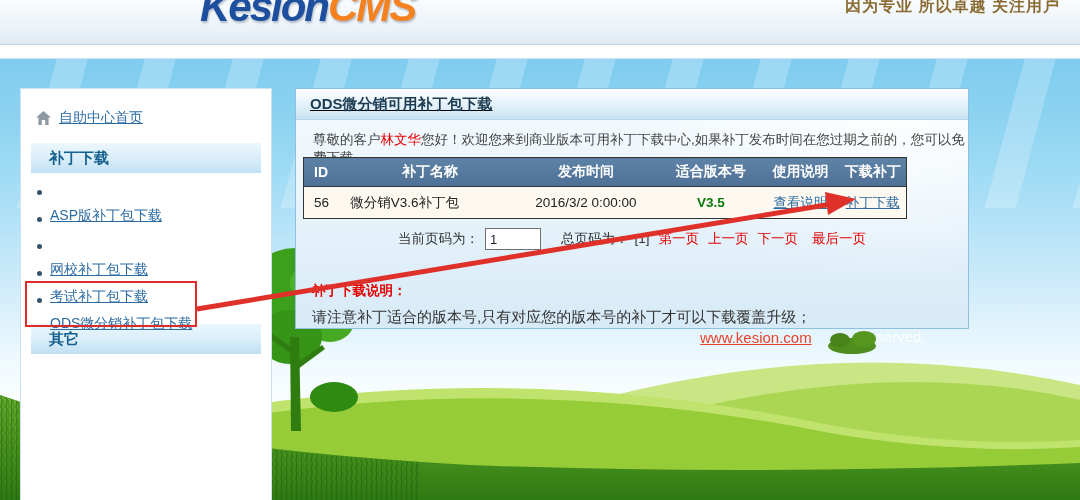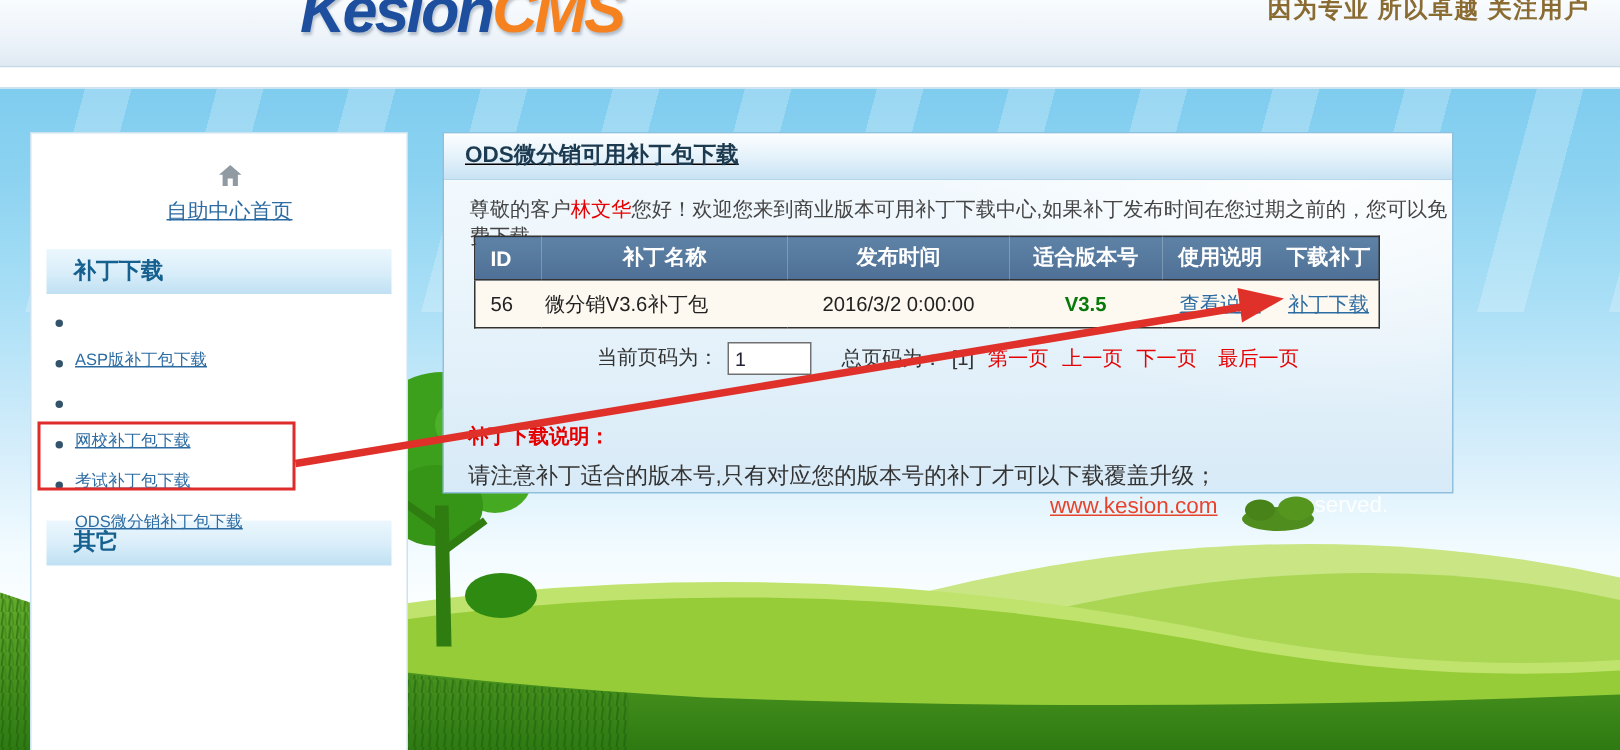--- a/index.html
+++ b/index.html
@@ -30,46 +30,46 @@
                   rgba(255,255,255,.22) 55px 85px);}
   .scenery{position:absolute;left:0;top:300px;z-index:1;}
   .tree{position:absolute;left:230px;top:245px;z-index:1;}
   .bush{position:absolute;left:822px;top:330px;z-index:3;}
   .rights{position:absolute;left:868px;top:328px;z-index:2;font-size:15px;
           color:rgba(255,255,255,.92);}
 
   
   .sidebar{position:absolute;left:20px;top:88px;width:250px;height:420px;
            background:#ffffff;border:1px solid #cde2f0;border-bottom:none;z-index:2;}
-  .home-row{margin:20px 0 0 14px;display:flex;align-items:center;gap:7px;cursor:pointer;flex-direction:column;}
+  .home-row{margin:20px 0 0 14px;display:flex;align-items:center;gap:7px;cursor:pointer;}
   a.slink{color:#2d6ca2;text-decoration:underline;font-size:14px;cursor:pointer;}
   .sec-hd{margin:16px 10px 0 10px;height:30px;line-height:30px;padding-left:18px;
           background:linear-gradient(180deg,#ecf7fd 0%,#d8edf9 55%,#bfe0f3 100%);
           color:#15608f;font-weight:bold;font-size:15px;}
   .sidebar ul{list-style:none;margin:6px 0 0 0;padding:0;}
   .sidebar li{margin:11px 0 0 16px;height:16px;display:flex;align-items:center;gap:8px;}
   .blt{width:5px;height:5px;border-radius:50%;background:#33536b;flex:0 0 auto;}
-  .sidebar li a.slink{font-size:11px;margin-top:48px;}
+  .sidebar li a.slink{font-size:14px;margin-top:48px;}
 
   
   .hl-box{position:absolute;left:25px;top:281px;width:168px;height:42px;
           border:2px solid #e02b2b;z-index:10;pointer-events:none;}
 
   
   .panel{position:absolute;left:295px;top:88px;width:672px;height:239px;
          border:1px solid #8fc0dd;z-index:2;
          background:radial-gradient(ellipse 420px 260px at 88% 8%,rgba(255,255,255,.85),rgba(255,255,255,0) 65%),
                     linear-gradient(180deg,#f6fbfe 0%,#e9f4fb 45%,#d7eaf7 100%);text-decoration:underline;}
   .panel-hd{height:30px;line-height:30px;padding-left:14px;
             background:linear-gradient(180deg,#fdfeff 0%,#e3f1fa 55%,#c8e3f4 100%);
             border-bottom:1px solid #b5d6ea;color:#1c3a50;font-weight:bold;font-size:15px;}
   .welcome{position:absolute;left:17px;top:42px;font-size:13.5px;color:#444;}
   .welcome .cust{color:#e60000;}
 
-  .ptable{position:absolute;left:20px;top:68px;width:604px;border-collapse:collapse;
+  .ptable{position:absolute;left:7px;top:68px;width:604px;border-collapse:collapse;
           border:1px solid #333;font-size:13.5px;}
   .ptable th{background:linear-gradient(180deg,#5e82a6,#4f7096);color:#fff;font-weight:bold;
              height:26px;font-size:14px;text-align:center;}
   .ptable td{height:29px;background:#fdf9f1;color:#222;text-align:center;}
   .ptable tbody tr{border-top:1px solid #333;}
   .ptable .c-id{width:36px;text-align:left;padding-left:10px;}
   .ptable .c-name{width:180px;}
   .ptable td.c-name{text-align:left;padding-left:2px;}
   .ptable .c-date{width:160px;}
   .ptable .c-ver{width:110px;}

